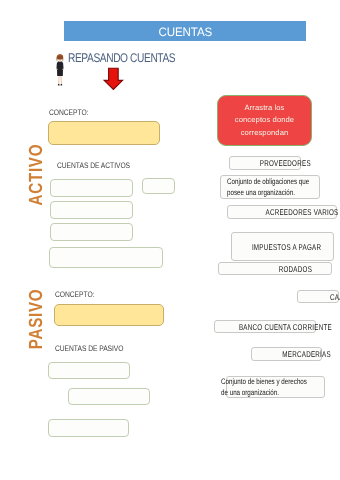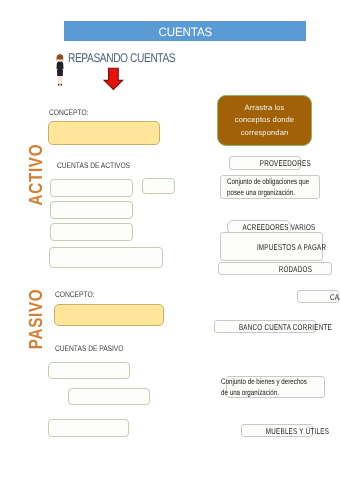--- a/index.html
+++ b/index.html
@@ -24,21 +24,21 @@
   
   .sidelabel{color:#d07f34;font-weight:600;letter-spacing:0.9px;font-size:19px;
              writing-mode:vertical-rl;transform:rotate(180deg) scaleY(0.80);transform-origin:center center;white-space:nowrap;line-height:22px;}
 
   
   .ybox{background:#ffe699;border:1px solid #c9ae69;border-radius:5px;box-sizing:border-box;}
   .wbox{background:#fdfefb;border:1px solid #c3cdb2;border-radius:4px;box-sizing:border-box;}
   .lbl{font-size:8px;color:#3d3d3d;letter-spacing:-0.05px;white-space:nowrap;transform:scaleX(0.84);transform-origin:left center;}
 
   
-  #green-box{left:217px;top:95px;width:95px;height:51px;box-sizing:border-box;background:#a16207;
+  #green-box{left:217px;top:95px;width:95px;height:51px;box-sizing:border-box;background:#ef4444;
              border:1px solid #89b36d;border-radius:9px;
              display:flex;align-items:center;justify-content:flex-start;}
   #green-text{color:#eff6e9;font-size:7.6px;line-height:12.5px;text-align:center;
               letter-spacing:.1px;padding:0 14px;}
 
   
   .chip{background:#fcfcfa;border:1px solid #c9c9c7;border-radius:3px;
         display:flex;align-items:center;justify-content:center;color:#151515;
         box-sizing:border-box;}
   .chip.t1{font-size:8.4px;letter-spacing:0.35px;white-space:nowrap;padding-left:40px;}
@@ -113,35 +113,35 @@
   <div class="abs wbox" style="left:48px;top:362px;width:82px;height:17px;"></div>
   <div class="abs wbox" style="left:68px;top:388px;width:82px;height:17px;"></div>
   <div class="abs wbox" style="left:48px;top:419px;width:81px;height:18px;"></div>
 
   <div class="abs chip t1" style="left:229px;top:156px;width:72px;height:14px;">
       <span class="chiptxt">PROVEEDORES</span>
     </div>
   <div class="abs chip t2" style="left:220px;top:175px;width:100px;height:24px;">
       <span class="chiptxt">Conjunto de obligaciones que posee una organización.</span>
     </div>
-  <div class="abs chip t1" style="left:227px;top:220px;width:64px;height:14px;border-radius:6px;">
+  <div class="abs chip t1" style="left:227px;top:205px;width:110px;height:14px;">
       <span class="chiptxt">ACREEDORES VARIOS</span>
     </div>
-  <div class="abs chip t1" style="left:220px;top:232px;width:103px;height:29px;">
+  <div class="abs chip t1" style="left:231px;top:232px;width:103px;height:29px;justify-content:flex-end;">
       <span class="chiptxt">IMPUESTOS A PAGAR</span>
     </div>
   <div class="abs chip t1" style="left:218px;top:262px;width:114px;height:13px;">
       <span class="chiptxt">RODADOS</span>
     </div>
   <div class="abs chip t1" style="left:281px;top:290px;width:33px;height:13px;margin-left:16px;">
       <span class="chiptxt">CAJA</span>
     </div>
   <div class="abs chip t1" style="left:214px;top:320px;width:102px;height:13px;">
       <span class="chiptxt">BANCO CUENTA CORRIENTE</span>
     </div>
+  <div class="abs chip t1" style="left:251px;top:347px;width:71px;height:14px;">
+      <span class="chiptxt">MERCADERÍAS</span>
+    </div>
   <div class="abs chip t2 wide" style="left:226px;top:376px;width:99px;height:22px;justify-content:center;">
       <span class="chiptxt">Conjunto de bienes y derechos de una organización.</span>
-    </div>
-  <div class="abs chip t1" style="left:241px;top:424px;width:72px;height:13px;">
-      <span class="chiptxt">MUEBLES Y ÚTILES</span>
     </div>
 
 </div>
 
 </body></html>

